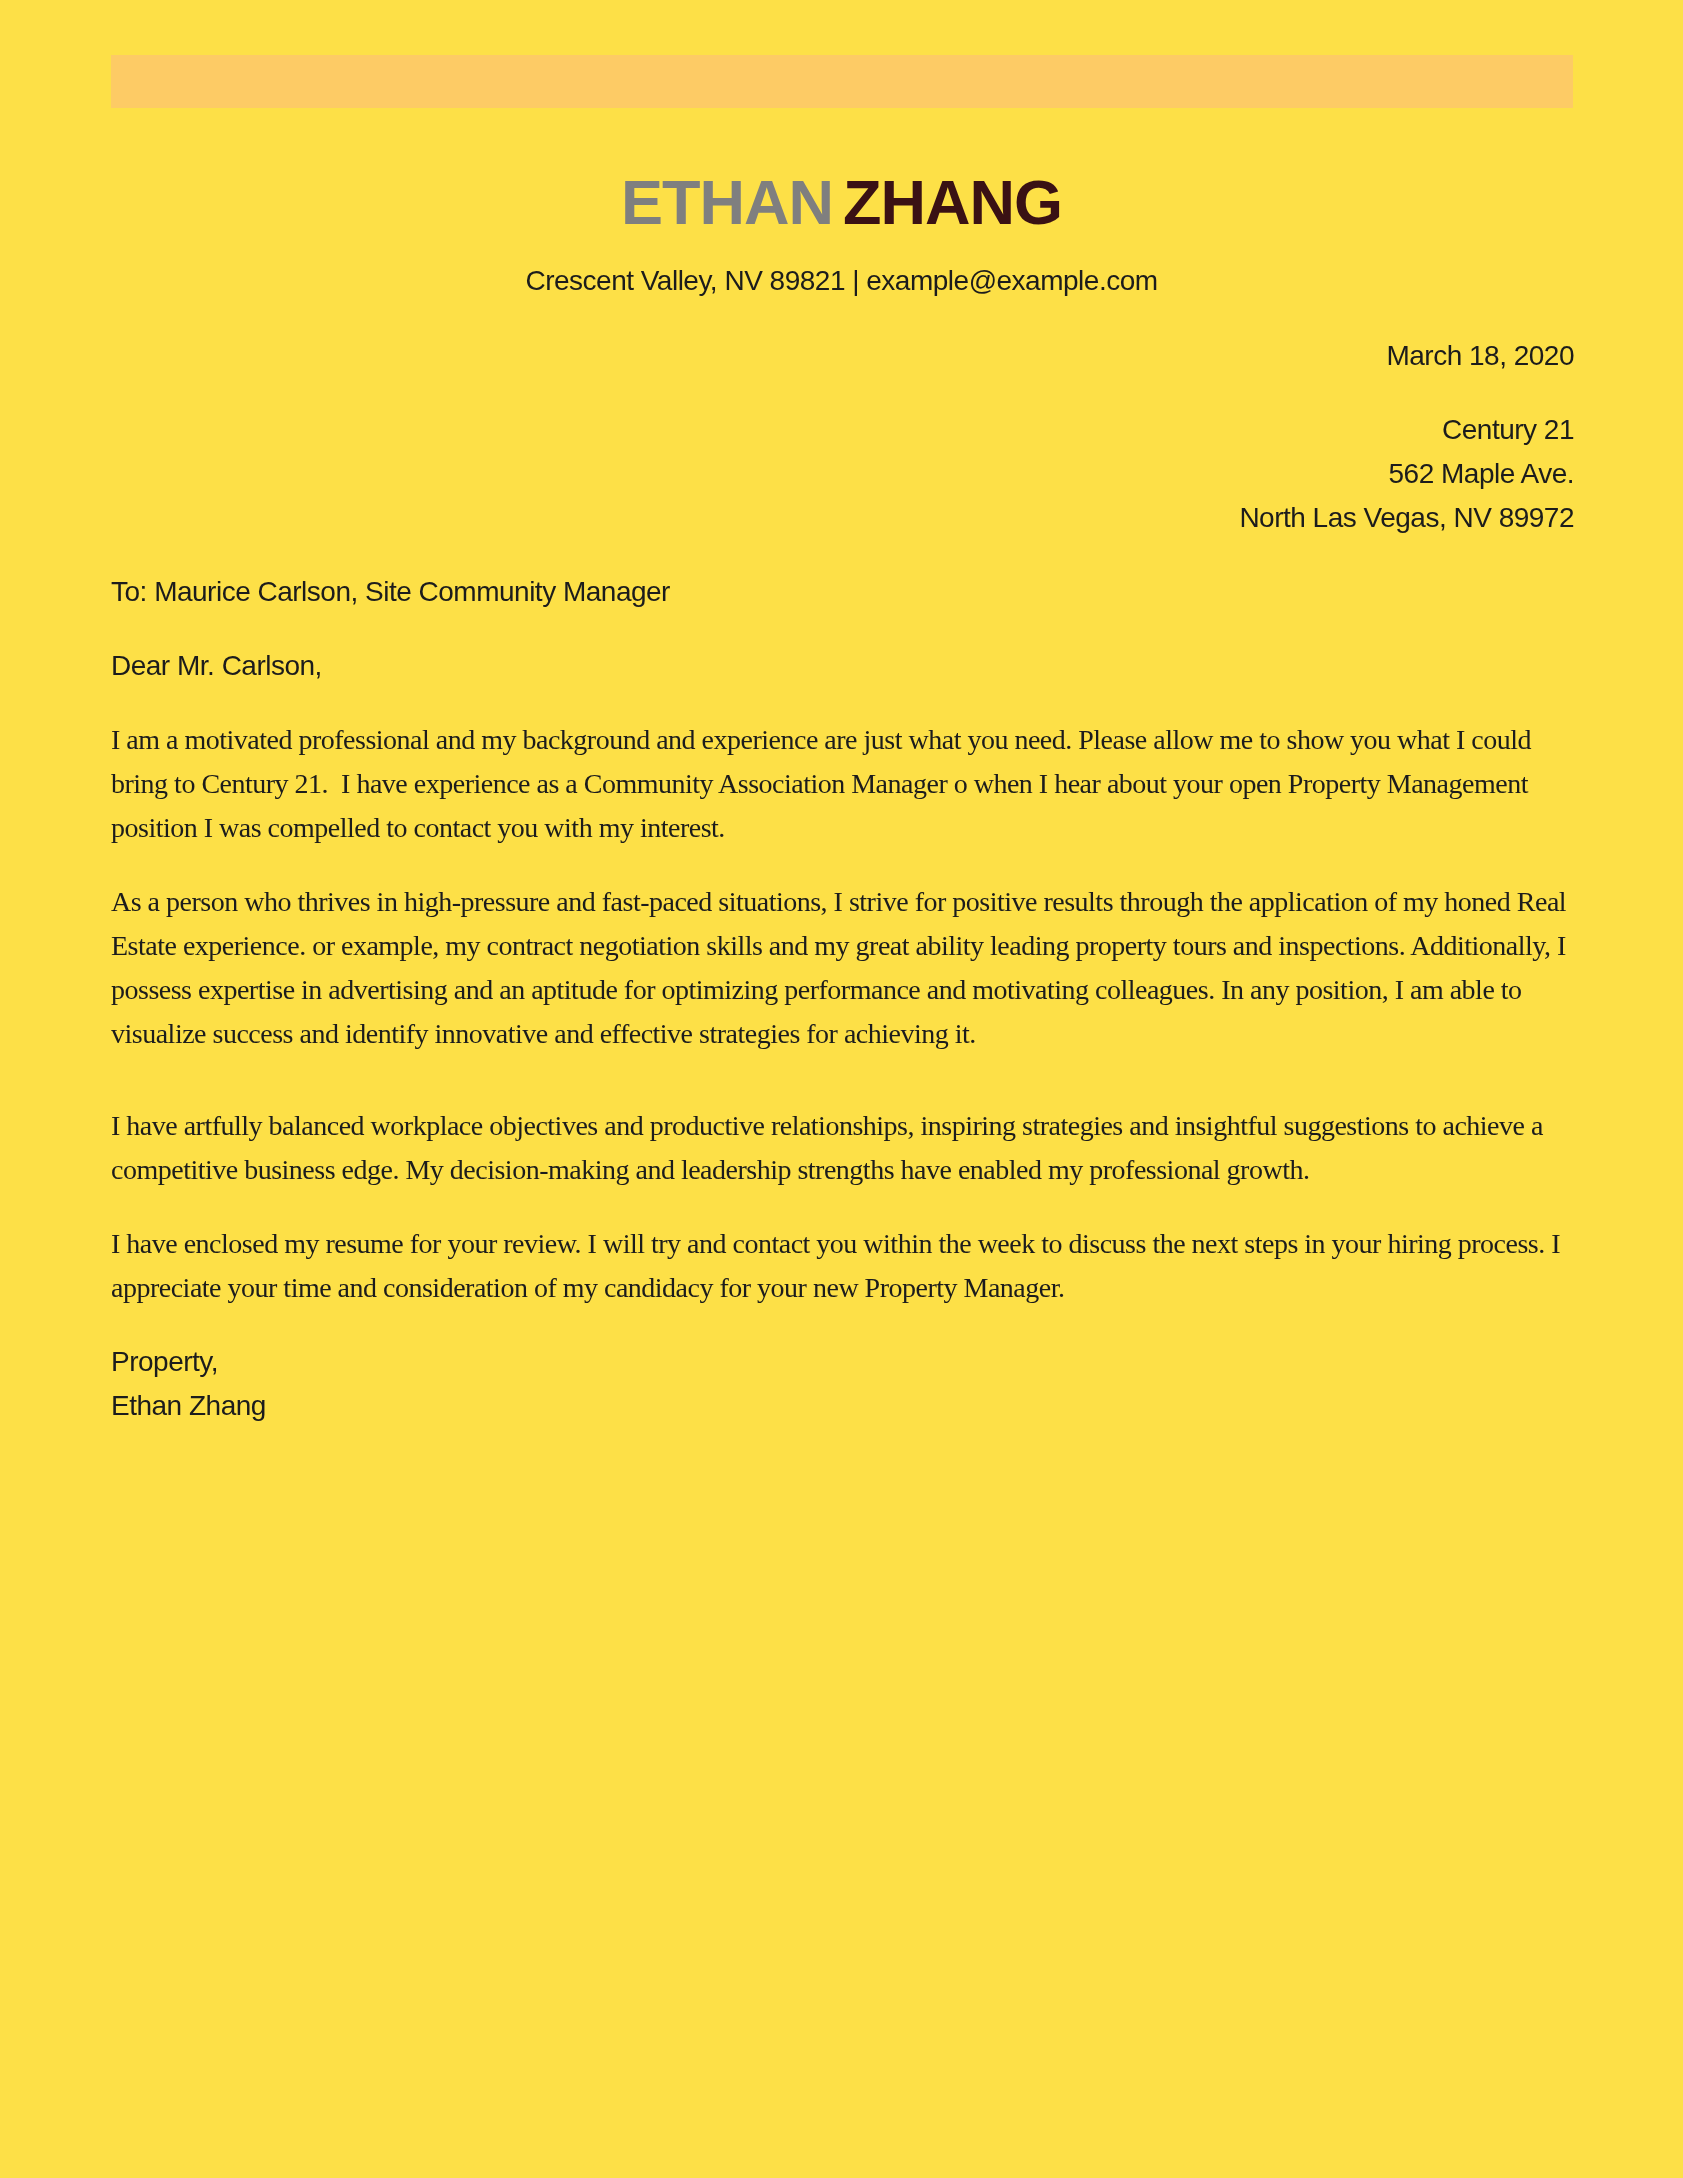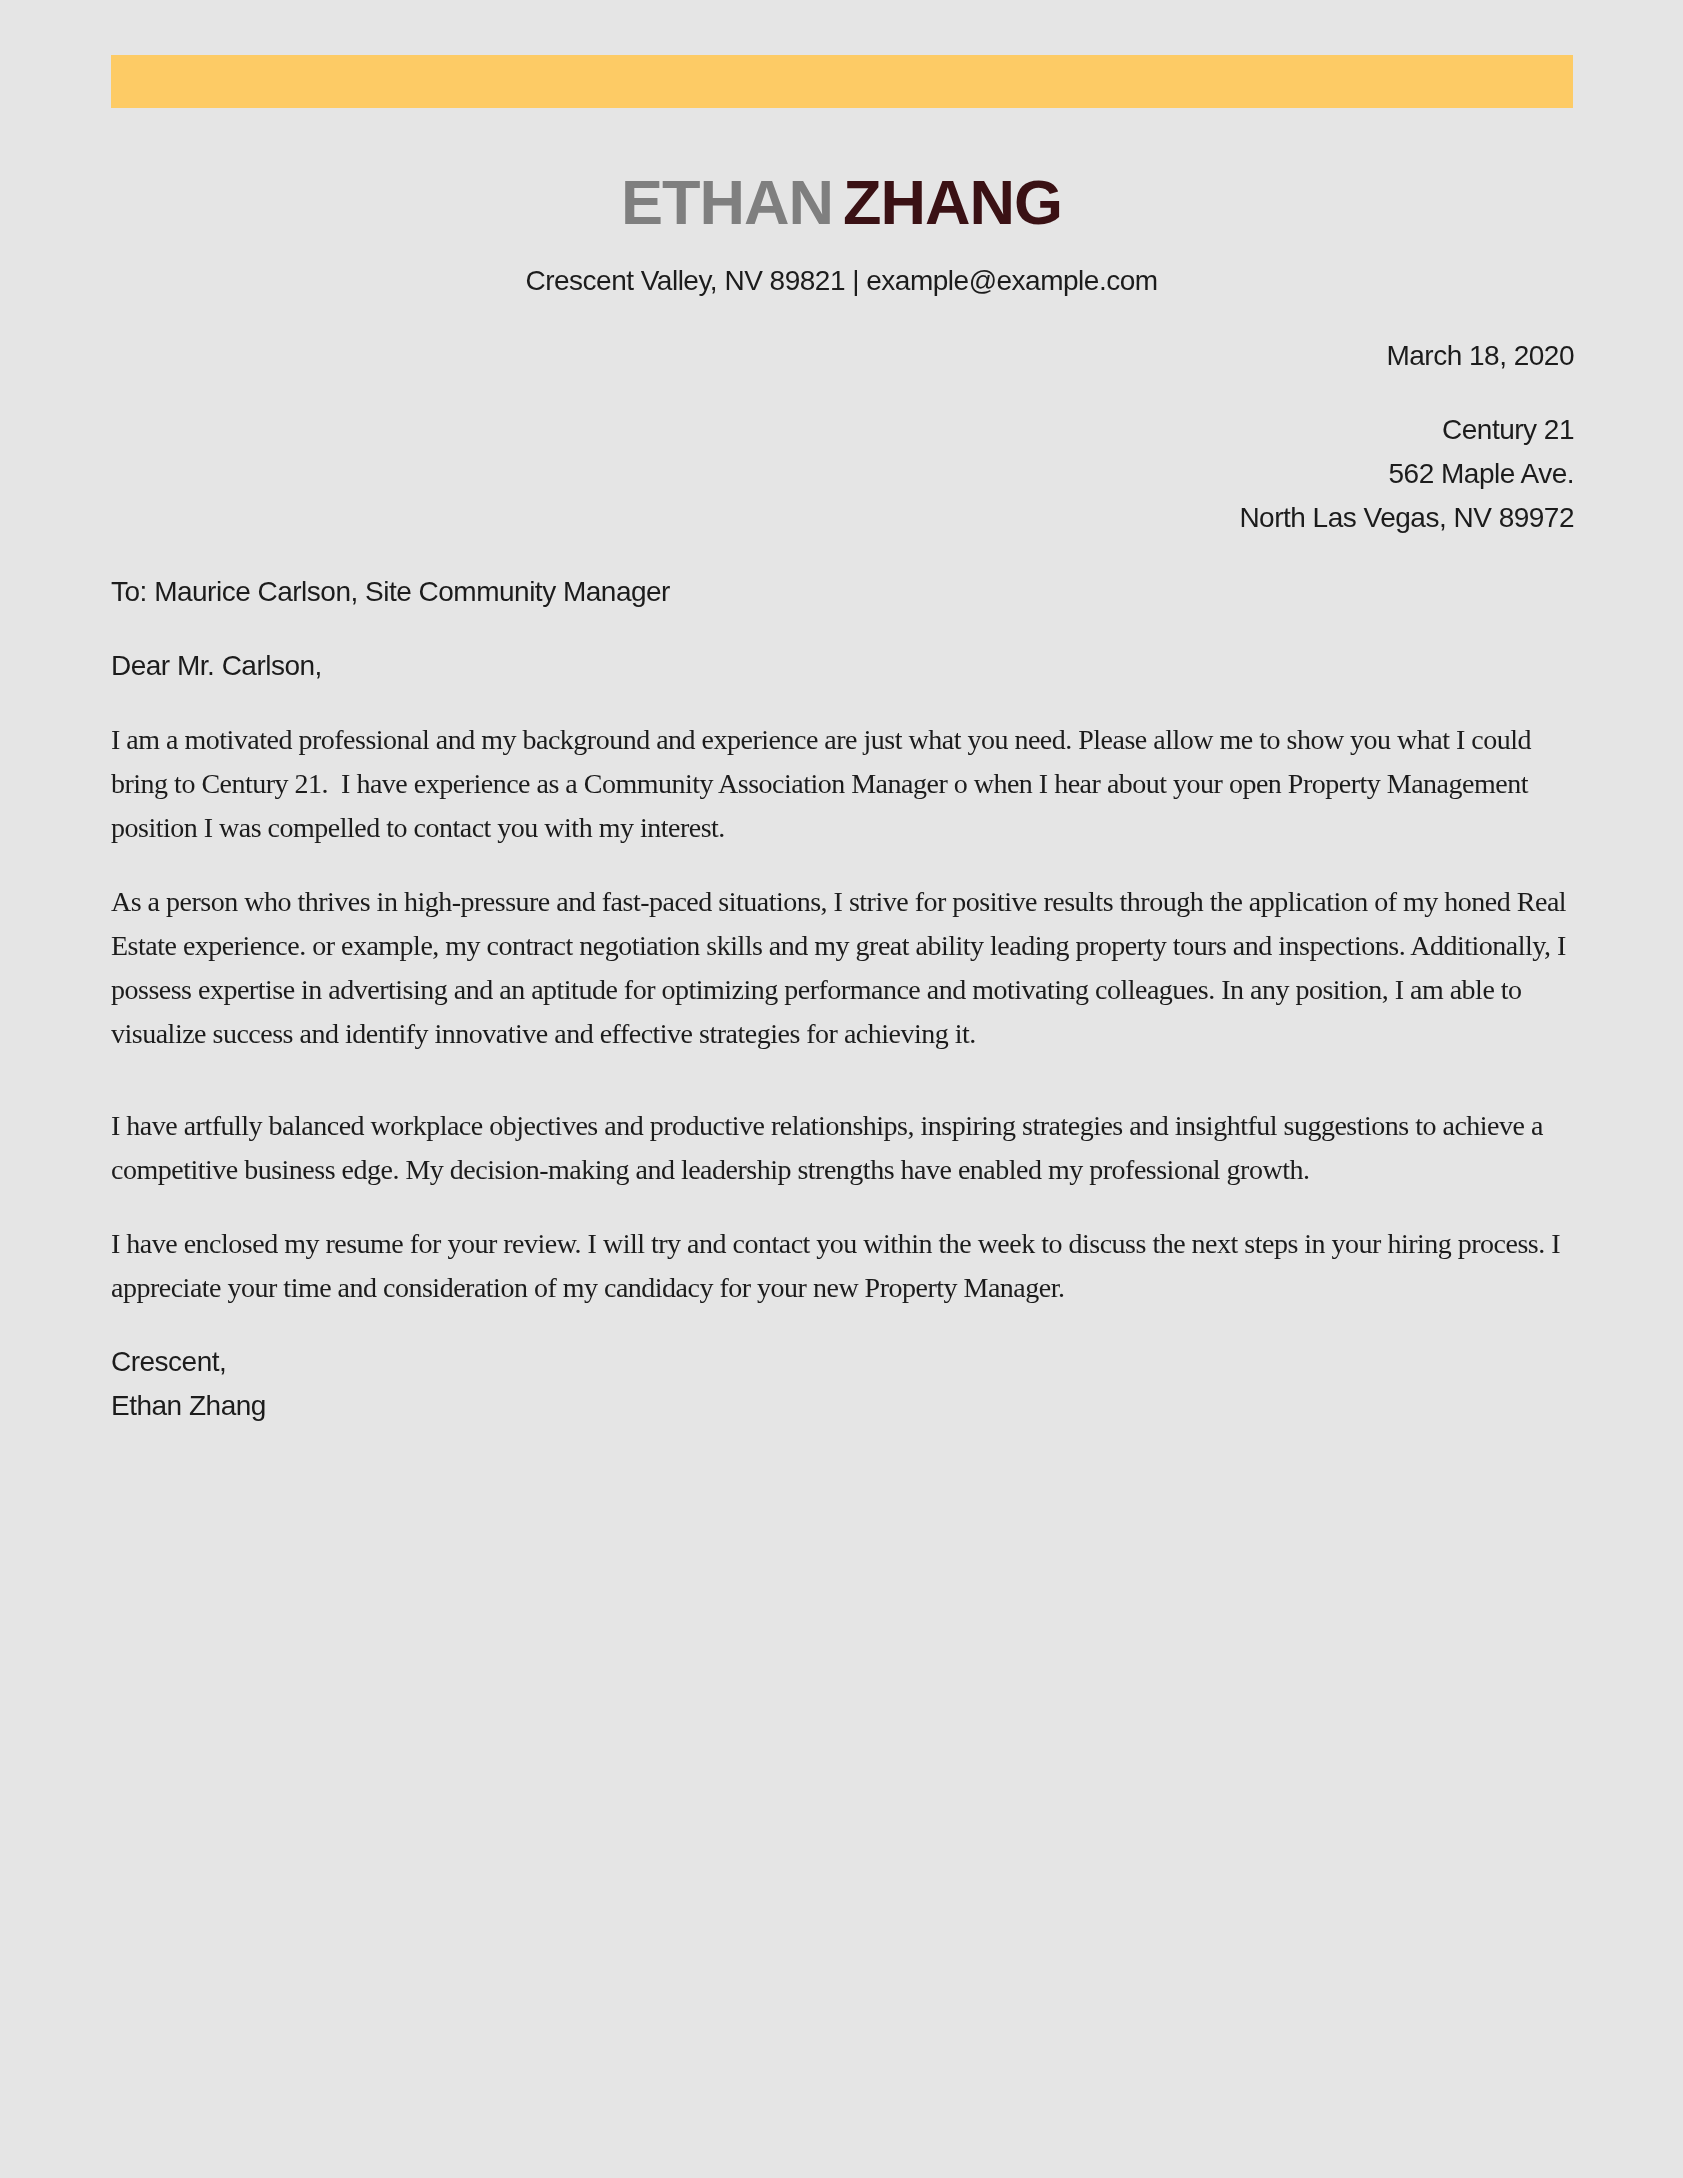--- a/index.html
+++ b/index.html
@@ -4,21 +4,21 @@
 <style>
   html, body {
     margin: 0;
     padding: 0;
     background: #ffffff;
   }
   .page {
     position: relative;
     width: 1683px;
     height: 2178px;
-    background: #e5e5e5;
+    background: #fde047;
     overflow: hidden;
     font-family: "Liberation Sans", "DejaVu Sans", sans-serif;
   }
   .accent-bar {
     margin: 55px 110px 0 111px;
     height: 53px;
   }
   .header-name {
     margin-top: 59px;
     text-align: center;
@@ -83,19 +83,19 @@
 
     <div class="block paragraph para-1">I am a motivated professional and my background and experience are just what you need. Please allow me to show you what I could bring to Century 21.  I have experience as a Community Association Manager o when I hear about your open Property Management  position I was compelled to contact you with my interest.</div>
 
     <div class="block paragraph para-2">As a person who thrives in high-pressure and fast-paced situations, I strive for positive results through the application of my honed Real Estate experience. or example, my contract negotiation skills and my great ability leading property tours and inspections. Additionally, I possess expertise in advertising and an aptitude for optimizing performance and motivating colleagues. In any position, I am able to visualize success and identify innovative and effective strategies for achieving it.</div>
 
     <div class="block paragraph para-3">I have artfully balanced workplace objectives and productive relationships, inspiring strategies and insightful suggestions to achieve a competitive business edge. My decision-making and leadership strengths have enabled my professional growth.</div>
 
     <div class="block paragraph para-4">I have enclosed my resume for your review. I will try and contact you within the week to discuss the next steps in your hiring process. I appreciate your time and consideration of my candidacy for your new Property Manager.</div>
 
     <div class="block closing-block">
-      <span class="closing-line">Crescent,</span>
+      <span class="closing-line">Property,</span>
       <span class="signature-line">Ethan Zhang</span>
     </div>
 
   </div>
 </div>
 
 
 </body></html>

